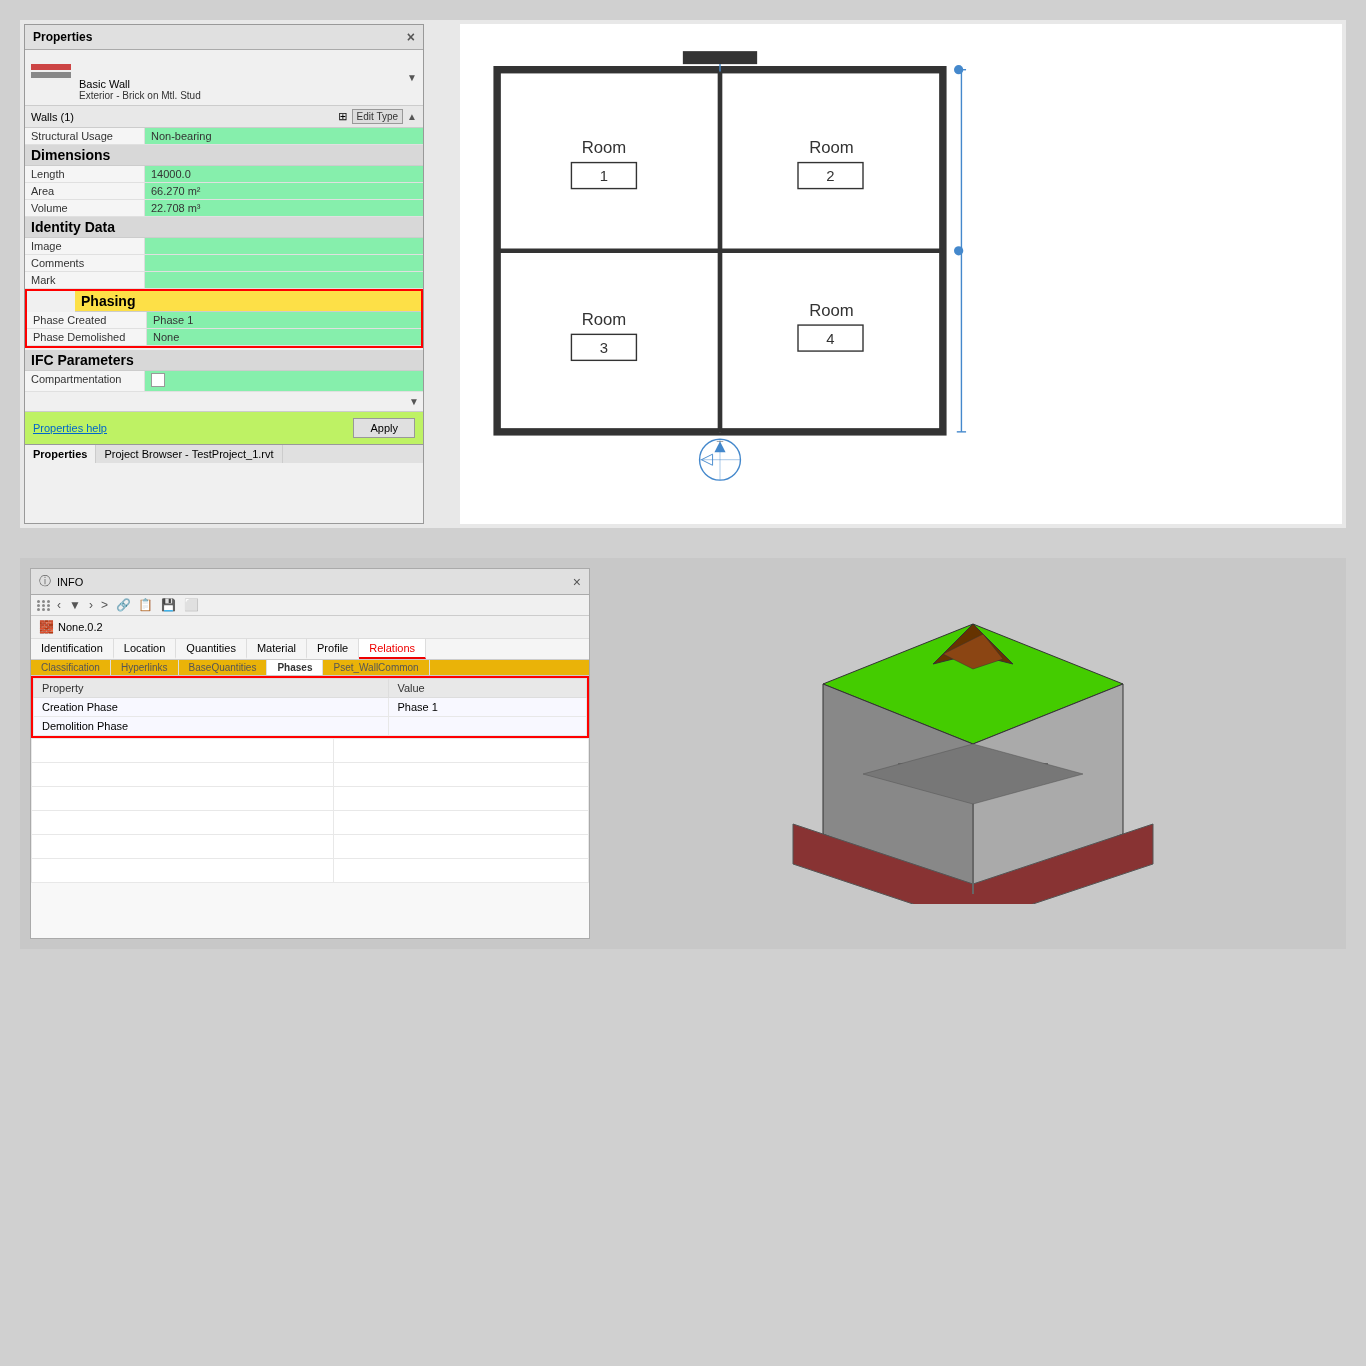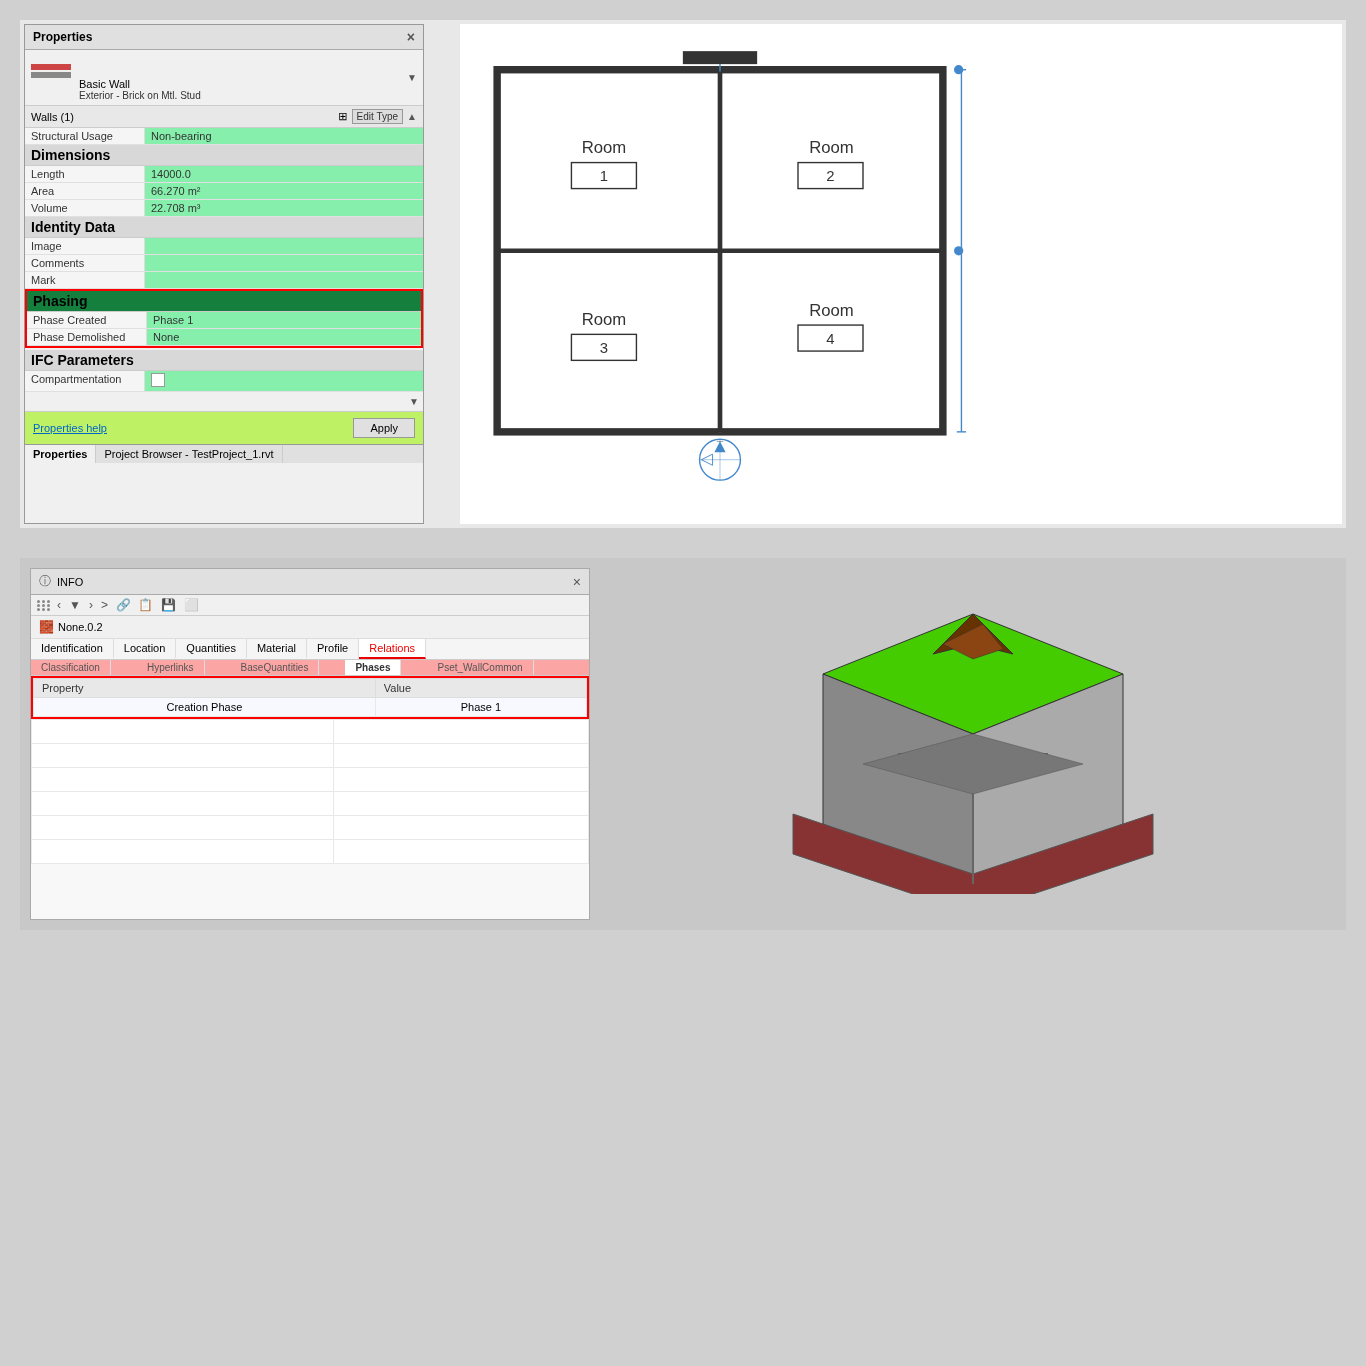--- a/index.html
+++ b/index.html
@@ -142,21 +142,22 @@
       background: #86efac;
       color: #333;
     }
 
     .phasing-section {
       border: 2px solid red;
       margin: 0;
     }
 
     .phasing-section .section-header {
-      background: #15803d;
+      background: #fde047;
+      margin-left: 48px;
     }
 
     .ifc-section {
       margin-top: 2px;
     }
 
     .checkbox-cell {
       display: inline-block;
       width: 14px;
       height: 14px;
@@ -326,22 +327,21 @@
 
     .info-tab.active {
       background: white;
       border-bottom: 2px solid #e00;
       color: #e00;
     }
 
     .info-tabs-row2 {
       display: flex;
       border-bottom: 1px solid #ccc;
-      background: #fca5a5;
-      gap: 26px;
+      background: #eab308;
     }
 
     .info-subtab {
       padding: 2px 10px;
       font-size: 10px;
       cursor: pointer;
       border-right: 1px solid #ddd;
       color: #555;
     }
 
@@ -364,21 +364,20 @@
       border: 1px solid #ddd;
       font-weight: normal;
       color: #333;
     }
 
     .info-table td {
       padding: 3px 8px;
       font-size: 11px;
       border: 1px solid #e8e8e8;
       background: white;
-      text-align: center;
     }
 
     .info-phasing-highlight {
       border: 2px solid red;
     }
 
     .info-highlighted-row td {
       background: #f8f8ff;
     }
 
@@ -612,20 +611,24 @@
           <thead>
             <tr>
               <th>Property</th>
               <th>Value</th>
             </tr>
           </thead>
           <tbody>
             <tr class="info-highlighted-row">
               <td>Creation Phase</td>
               <td>Phase 1</td>
+            </tr>
+            <tr class="info-highlighted-row">
+              <td>Demolition Phase</td>
+              <td></td>
             </tr>
           </tbody>
         </table>
       </div>
 
       <div class="info-content-area">
         <table class="info-table">
           <tbody>
             <tr>
                 <td style="height:24px">&nbsp;</td>

